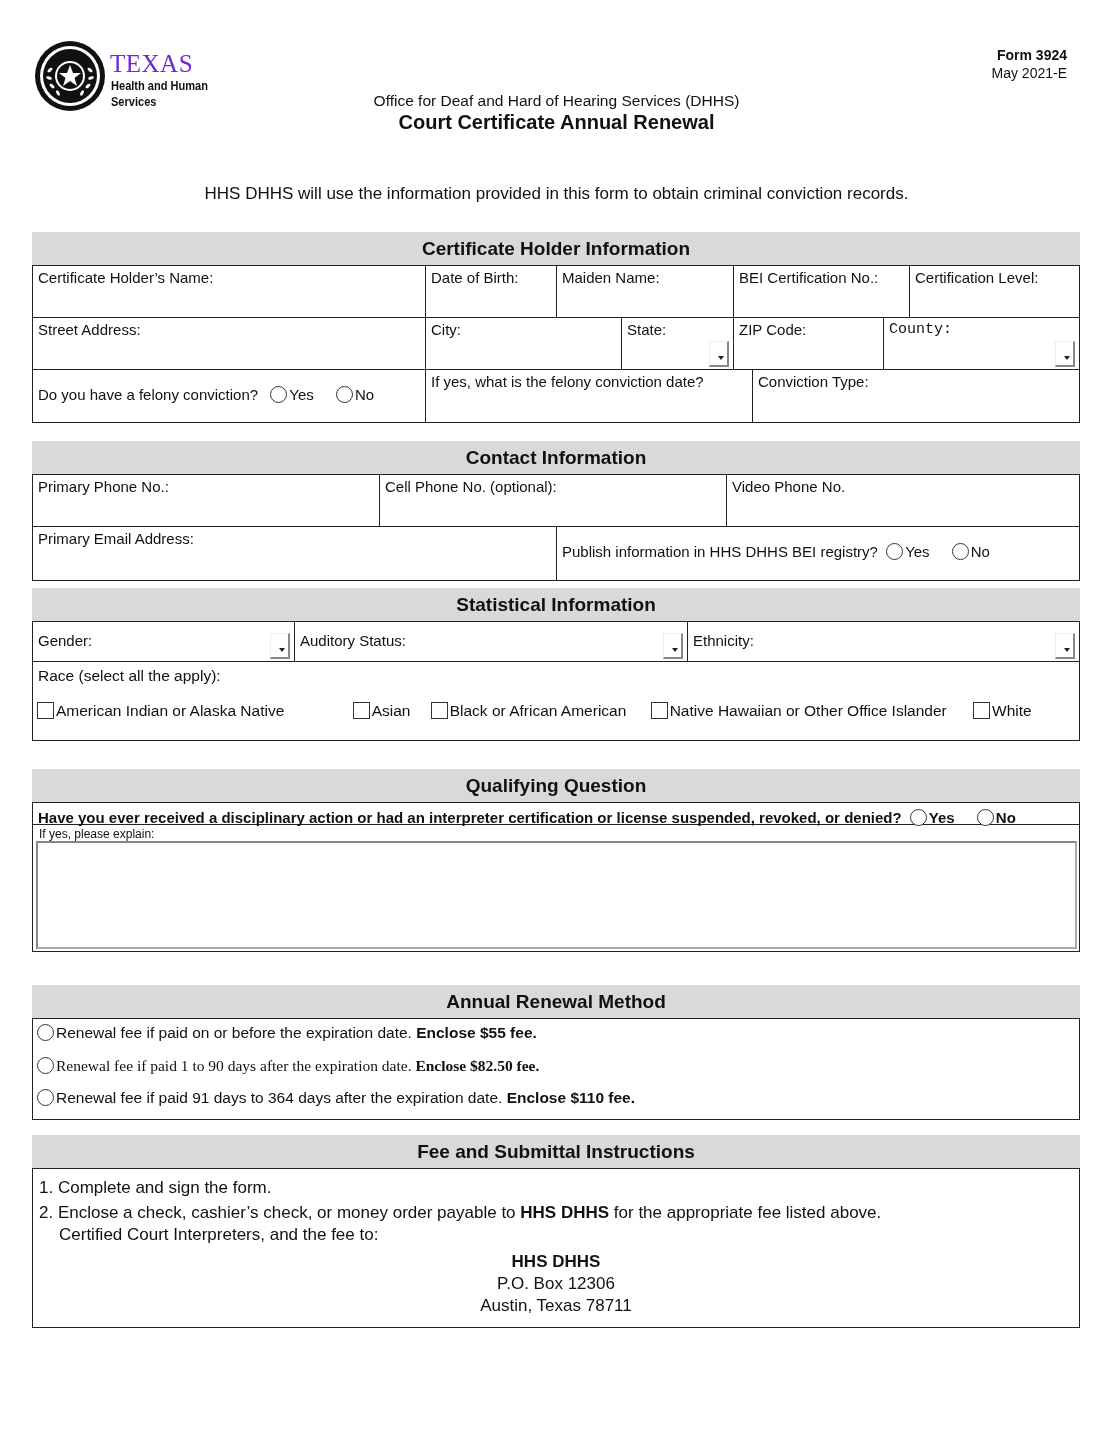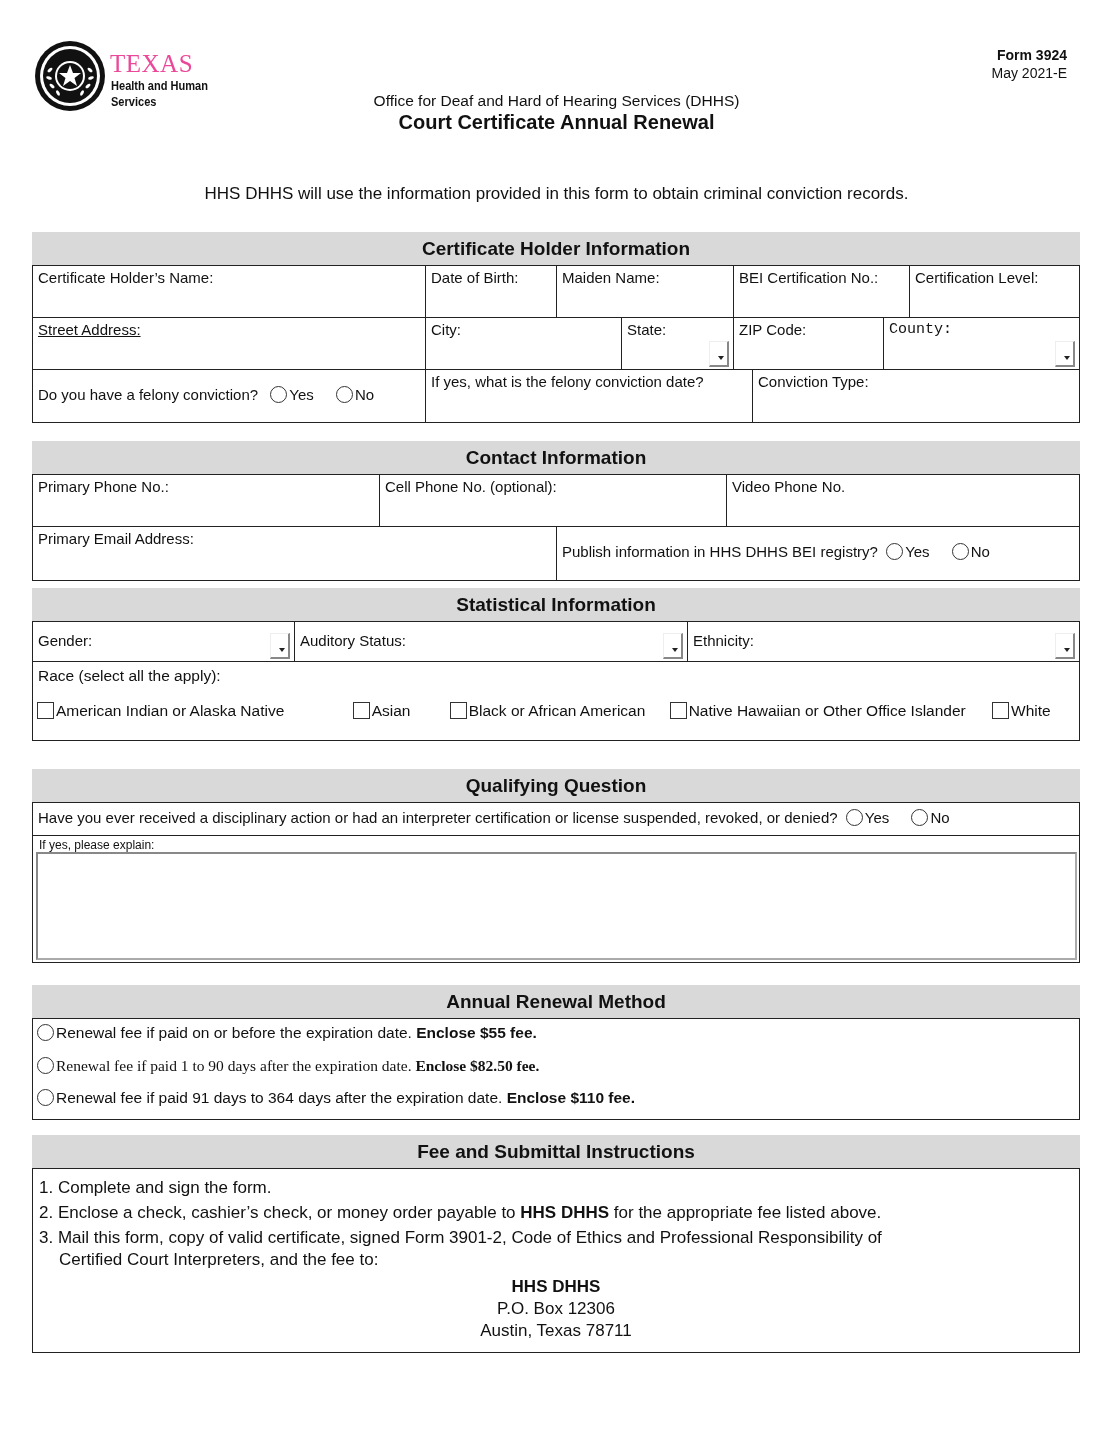--- a/index.html
+++ b/index.html
@@ -1,21 +1,21 @@
 <!DOCTYPE html>
 <html><head>
 <meta charset="utf-8">
 <style>
   * { box-sizing: border-box; margin: 0; padding: 0; }
   html, body { width: 1113px; height: 1440px; background: #ffffff; }
   body { font-family: "Liberation Sans", sans-serif; color: #111; position: relative; overflow: hidden; font-size: 15.5px; }
 
   .logo { position: absolute; left: 34px; top: 40px; width: 200px; height: 76px; }
   .logo .seal { position: absolute; left: 0; top: 0; width: 72px; height: 72px; }
-  .logo .texas { position: absolute; left: 76px; top: 10px; font-family: "Liberation Serif", serif; font-size: 25px; letter-spacing: 0.5px; color: #ec4899; }
+  .logo .texas { position: absolute; left: 76px; top: 10px; font-family: "Liberation Serif", serif; font-size: 25px; letter-spacing: 0.5px; color: #6d28d9; }
   .logo .hhs1 { position: absolute; left: 77px; top: 38px; font-size: 13px; font-weight: bold; transform: scaleX(0.85); transform-origin: left; white-space: nowrap; }
   .logo .hhs2 { position: absolute; left: 77px; top: 54px; font-size: 13px; font-weight: bold; transform: scaleX(0.85); transform-origin: left; white-space: nowrap; }
 
   .form-id { position: absolute; right: 46px; top: 46px; text-align: right; font-size: 14px; line-height: 18px; }
   .form-id .num { font-weight: bold; }
 
   .office { position: absolute; left: 0; width: 1113px; top: 92px; text-align: center; font-size: 15.5px; }
   .title { position: absolute; left: 0; width: 1113px; top: 111px; text-align: center; font-size: 20px; font-weight: bold; }
   .notice { position: absolute; left: 0; width: 1113px; top: 184px; text-align: center; font-size: 17px; }
 
@@ -81,21 +81,21 @@
   <div class="sec-head">Certificate Holder Information</div>
   <div class="sec-body">
     <div class="row" style="height:52px;">
       <div class="cell" style="width:393px;"><span>Certificate Holder’s Name:</span></div>
       <div class="cell" style="width:131px;"><span>Date of Birth:</span></div>
       <div class="cell" style="width:177px;"><span>Maiden Name:</span></div>
       <div class="cell" style="width:176px;"><span>BEI Certification No.:</span></div>
       <div class="cell" style="flex:1;"><span>Certification Level:</span></div>
     </div>
     <div class="row" style="height:52px;">
-      <div class="cell" style="width:393px;text-decoration:underline;"><span>Street Address:</span></div>
+      <div class="cell" style="width:393px;"><span>Street Address:</span></div>
       <div class="cell" style="width:196px;"><span>City:</span></div>
       <div class="cell" style="width:112px;"><span>State:</span><span class="dd"></span></div>
       <div class="cell" style="width:150px;"><span>ZIP Code:</span></div>
       <div class="cell" style="flex:1;font-family:Liberation Mono, monospace;"><span>County:</span><span class="dd"></span></div>
     </div>
     <div class="row" style="height:52px;">
       <div class="cell" style="width:393px; padding-top:16px;">
         <span>Do you have a felony conviction?</span>
         <span class="opt" style="margin-left:8px;"><span class="radio"></span><span>Yes</span></span>
         <span class="opt"><span class="radio"></span><span>No</span></span>
@@ -130,33 +130,33 @@
   <div class="sec-body">
     <div class="row" style="height:40px;">
       <div class="cell" style="width:262px; padding-top:10px;"><span>Gender:</span><span class="dd"></span></div>
       <div class="cell" style="width:393px; padding-top:10px;"><span>Auditory Status:</span><span class="dd"></span></div>
       <div class="cell" style="flex:1; padding-top:10px;"><span>Ethnicity:</span><span class="dd"></span></div>
     </div>
     <div class="row" style="height:78px; display:block;">
       <div style="padding:5px 5px 0 5px;">Race (select all the apply):</div>
       <div style="padding:17px 0 0 4px; white-space:nowrap;">
         <span class="opt" style="margin-right:22px;"><span class="checkbox"></span><span>American Indian or Alaska Native</span></span>
-        <span class="opt" style="margin-right:35px;padding-left:42px;"><span class="checkbox"></span><span>Asian</span></span>
+        <span class="opt" style="margin-right:16px;padding-left:42px;"><span class="checkbox"></span><span>Asian</span></span>
         <span class="opt" style="margin-right:20px;"><span class="checkbox"></span><span>Black or African American</span></span>
         <span class="opt" style="margin-right:22px;"><span class="checkbox"></span><span>Native Hawaiian or Other Office Islander</span></span>
         <span class="opt"><span class="checkbox"></span><span>White</span></span>
       </div>
     </div>
   </div>
 </div>
 
 <div class="section" style="top:769px;">
   <div class="sec-head">Qualifying Question</div>
   <div class="sec-body">
-    <div class="row" style="height:33px; white-space:nowrap;">
+    <div class="row" style="height:22px; white-space:nowrap;font-weight:bold;">
       <div class="cell" style="flex:1; padding-top:6px;">
         <span>Have you ever received a disciplinary action or had an interpreter certification or license suspended, revoked, or denied?</span>
         <span class="opt" style="margin-left:4px;"><span class="radio"></span><span>Yes</span></span>
         <span class="opt"><span class="radio"></span><span>No</span></span>
       </div>
     </div>
     <div class="row" style="display:block;">
       <div style="padding:2px 6px 0 6px; font-size:12px;">If yes, please explain:</div>
       <div class="textarea"></div>
     </div>
@@ -170,21 +170,20 @@
     <div style="height:32px;font-family:Liberation Serif, serif;"><span class="radio"></span><span>Renewal fee if paid 1 to 90 days after the expiration date. </span><b>Enclose $82.50 fee.</b></div>
     <div style="height:24px;"><span class="radio"></span><span>Renewal fee if paid 91 days to 364 days after the expiration date. </span><b>Enclose $110 fee.</b></div>
   </div>
 </div>
 
 <div class="section" style="top:1135px;">
   <div class="sec-head">Fee and Submittal Instructions</div>
   <div class="sec-body instr">
     <div>1. Complete and sign the form.</div>
     <div><span>2. Enclose a check, cashier’s check, or money order payable to </span><b>HHS DHHS</b><span> for the appropriate fee listed above.</span></div>
-    <div>3. Mail this form, copy of valid certificate, signed Form 3901-2, Code of Ethics and Professional Responsibility of</div>
     <div class="indent" style="line-height:20px;">Certified Court Interpreters, and the fee to:</div>
     <div class="addr" style="margin-top:6px;">
       <div><b>HHS DHHS</b></div>
       <div>P.O. Box 12306</div>
       <div>Austin, Texas  78711</div>
     </div>
   </div>
 </div>
 
 </body></html>

